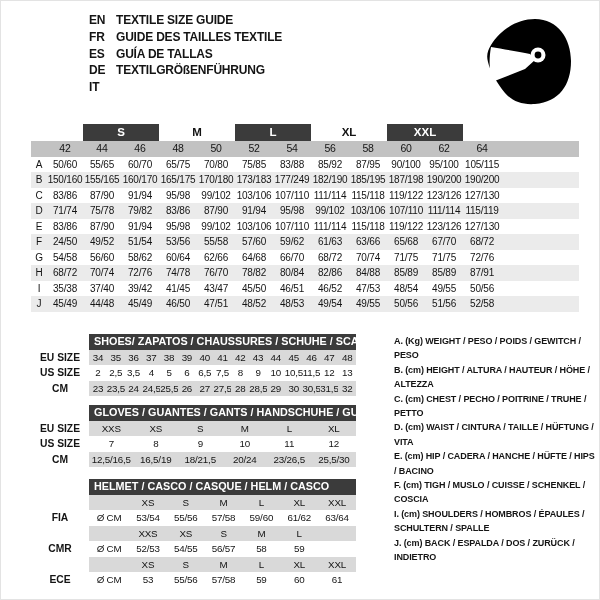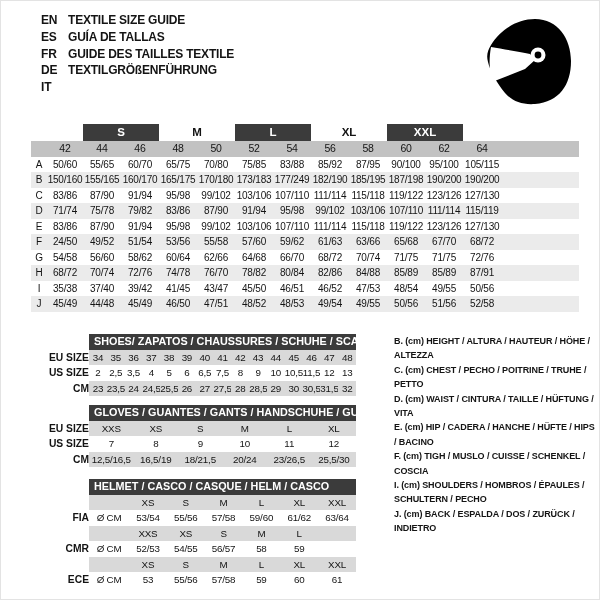--- a/index.html
+++ b/index.html
@@ -5,61 +5,61 @@
   html,body{margin:0;padding:0;background:#fff;}
   .page{
     position:relative;width:600px;height:600px;box-sizing:border-box;
     background:#ffffff;border:1px solid #e3e3e3;overflow:hidden;
     font-family:"Liberation Sans",sans-serif;color:#141414;
     -webkit-font-smoothing:antialiased;
   }
   
   .langs{position:absolute;left:40px;top:11px;}
   .lang-row{display:flex;line-height:16.8px;font-size:12px;font-weight:bold;letter-spacing:-0.2px;}
-  .lang-code{width:27px;}
+  .lang-code{width:27px;margin-left:48px;}
   
   .helmet-logo{position:absolute;right:16px;top:10px;width:106px;height:104px;}
   
   table{border-collapse:collapse;table-layout:fixed;}
   td{padding:0;margin:0;text-align:center;white-space:nowrap;overflow:hidden;}
   
   .main-table{position:absolute;left:30px;top:123px;width:548px;font-size:10px;}
   .main-table td{height:15.5px;line-height:15.5px;letter-spacing:-0.2px;}
   .main-table tr.groups td{height:17px;line-height:17px;font-size:11.5px;font-weight:bold;letter-spacing:0;}
   .main-table td.grp-dark{background:#3b3b3b;color:#ffffff;}
   .main-table tr.nums td{background:#c2c2c2;font-size:10.5px;}
   .main-table tr.stripe td{background:#ebebeb;}
   
   .sub-table{position:absolute;left:30px;width:325px;font-size:9.8px;}
   .sub-table td{height:15.5px;line-height:15.5px;letter-spacing:-0.2px;}
   .sub-table td.title-bar{background:#3b3b3b;color:#fff;text-align:left;padding-left:5px;
     font-weight:bold;font-size:10.8px;height:15px;line-height:15px;letter-spacing:0;}
-  .sub-table td.row-label{text-align:right;font-weight:bold;font-size:10.3px;letter-spacing:0;}
+  .sub-table td.row-label{text-align:center;font-weight:bold;font-size:10.3px;letter-spacing:0;}
   .sub-table td.shaded{background:#d9d9d9;}
   
   .legend{position:absolute;left:393px;top:333px;width:201px;}
   .legend-item{font-size:9px;font-weight:bold;line-height:14.4px;letter-spacing:-0.1px;}
 </style>
 </head>
 <body>
 
 <div class="page">
 
   <div class="langs">
       <div class="lang-row">
         <span class="lang-code">EN</span>
         <span class="lang-text">TEXTILE SIZE GUIDE</span>
       </div>
       <div class="lang-row">
+        <span class="lang-code">FR</span>
+        <span class="lang-text">GUIDE DES TAILLES TEXTILE</span>
+      </div>
+      <div class="lang-row">
         <span class="lang-code">ES</span>
         <span class="lang-text">GUÍA DE TALLAS</span>
-      </div>
-      <div class="lang-row">
-        <span class="lang-code">FR</span>
-        <span class="lang-text">GUIDE DES TAILLES TEXTILE</span>
       </div>
       <div class="lang-row">
         <span class="lang-code">DE</span>
         <span class="lang-text">TEXTILGRÖßENFÜHRUNG</span>
       </div>
       <div class="lang-row">
         <span class="lang-code">IT</span>
       </div>
     </div>
 
@@ -475,22 +475,23 @@
           <td>55/56</td>
           <td>57/58</td>
           <td>59</td>
           <td>60</td>
           <td>61</td>
         </tr>
       </tbody>
     </table>
 
   <div class="legend">
+      <div class="legend-item">A. (Kg) WEIGHT / PESO / POIDS / GEWITCH / PESO</div>
       <div class="legend-item">B. (cm) HEIGHT / ALTURA / HAUTEUR / HÖHE / ALTEZZA</div>
       <div class="legend-item">C. (cm) CHEST / PECHO / POITRINE / TRUHE / PETTO</div>
       <div class="legend-item">D. (cm) WAIST / CINTURA / TAILLE / HÜFTUNG / VITA</div>
       <div class="legend-item">E. (cm) HIP / CADERA / HANCHE / HÜFTE / HIPS / BACINO</div>
       <div class="legend-item">F. (cm) TIGH / MUSLO / CUISSE / SCHENKEL / COSCIA</div>
-      <div class="legend-item">I. (cm) SHOULDERS / HOMBROS / ÉPAULES / SCHULTERN / PECHO</div>
+      <div class="legend-item">I. (cm) SHOULDERS / HOMBROS / ÉPAULES / SCHULTERN / SPALLE</div>
       <div class="legend-item">J. (cm) BACK / ESPALDA / DOS / ZURÜCK / INDIETRO</div>
     </div>
 
 </div>
 
 </body></html>

